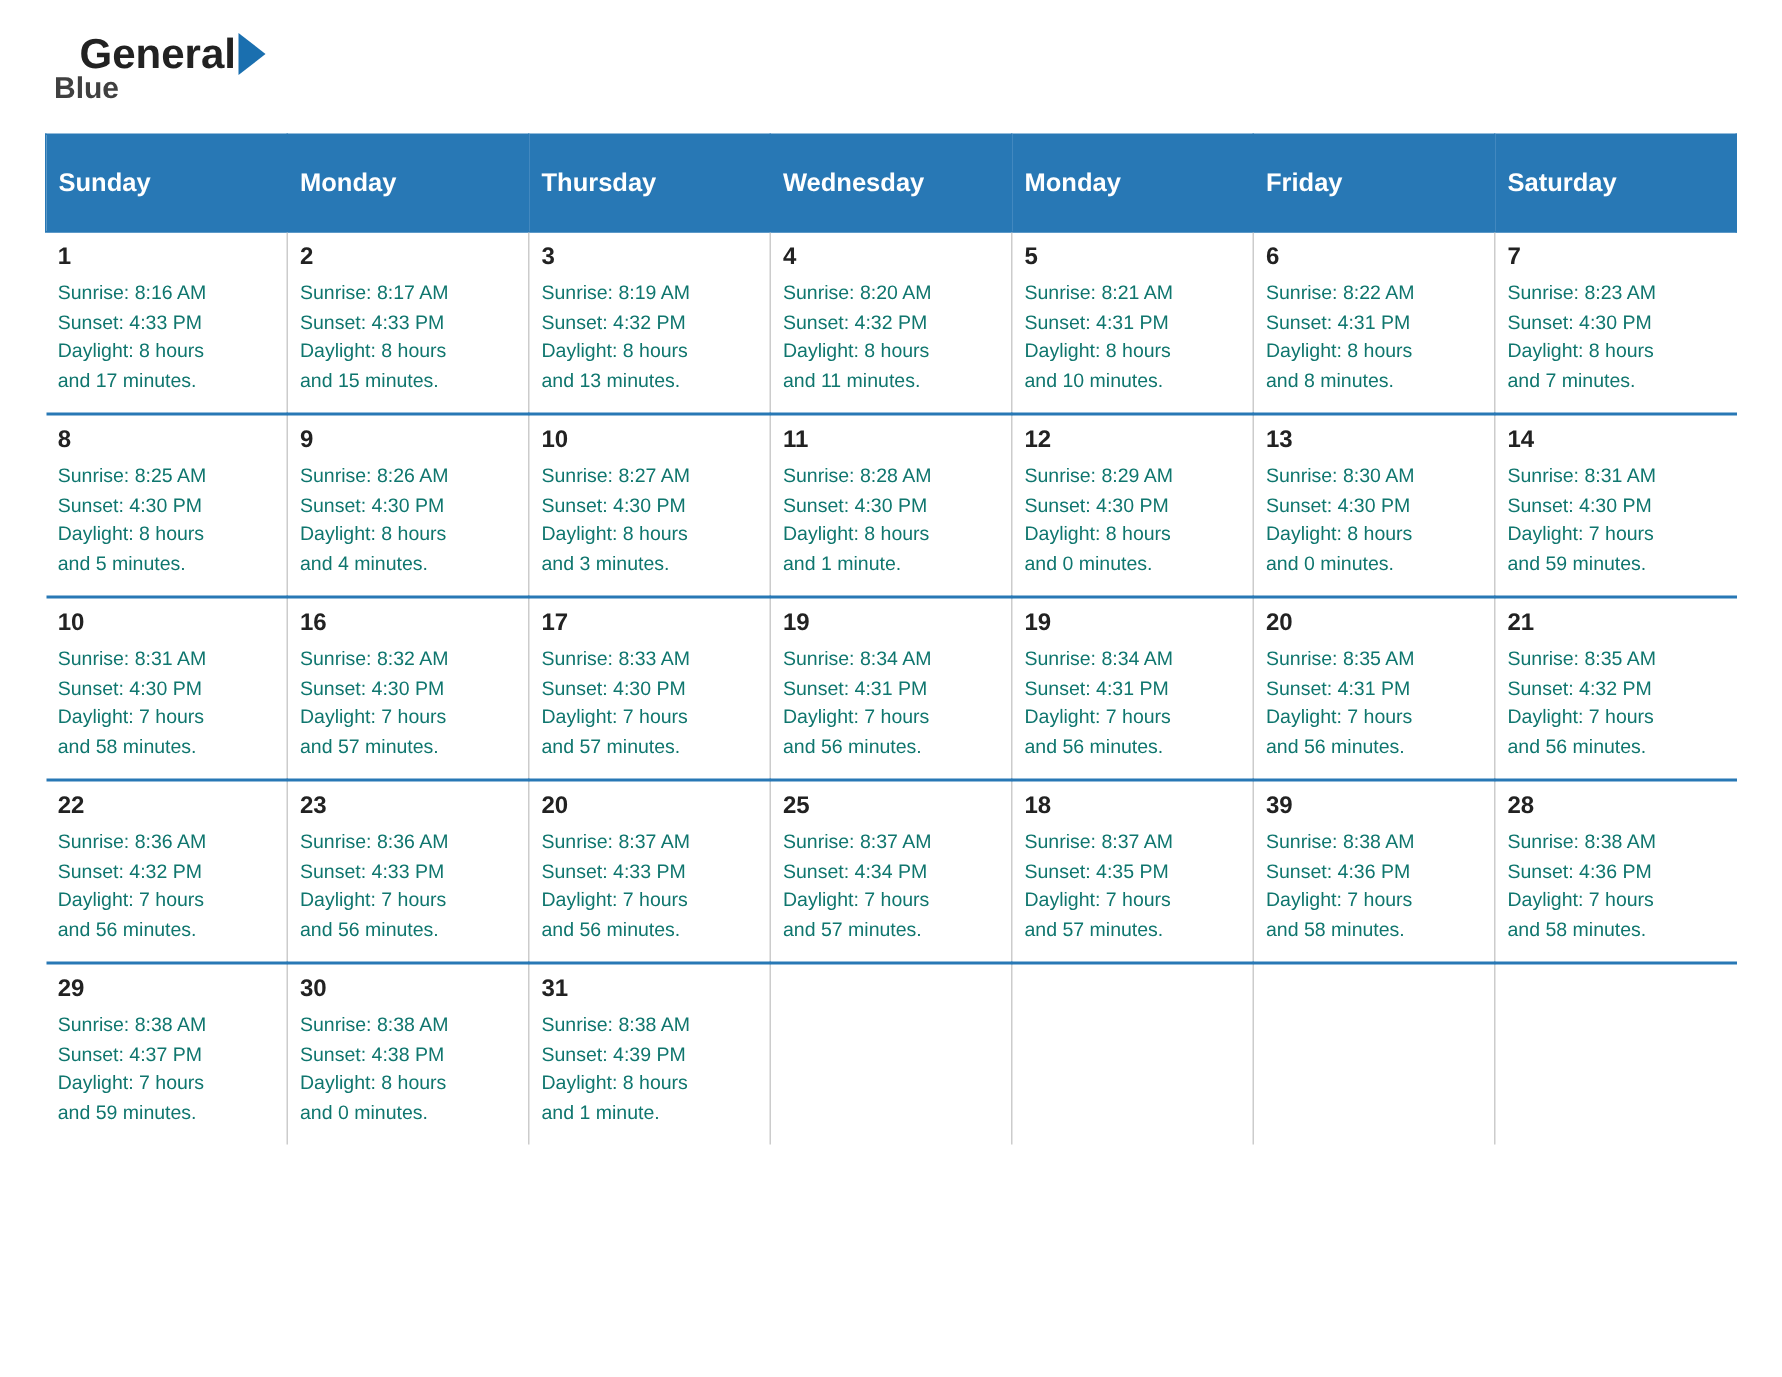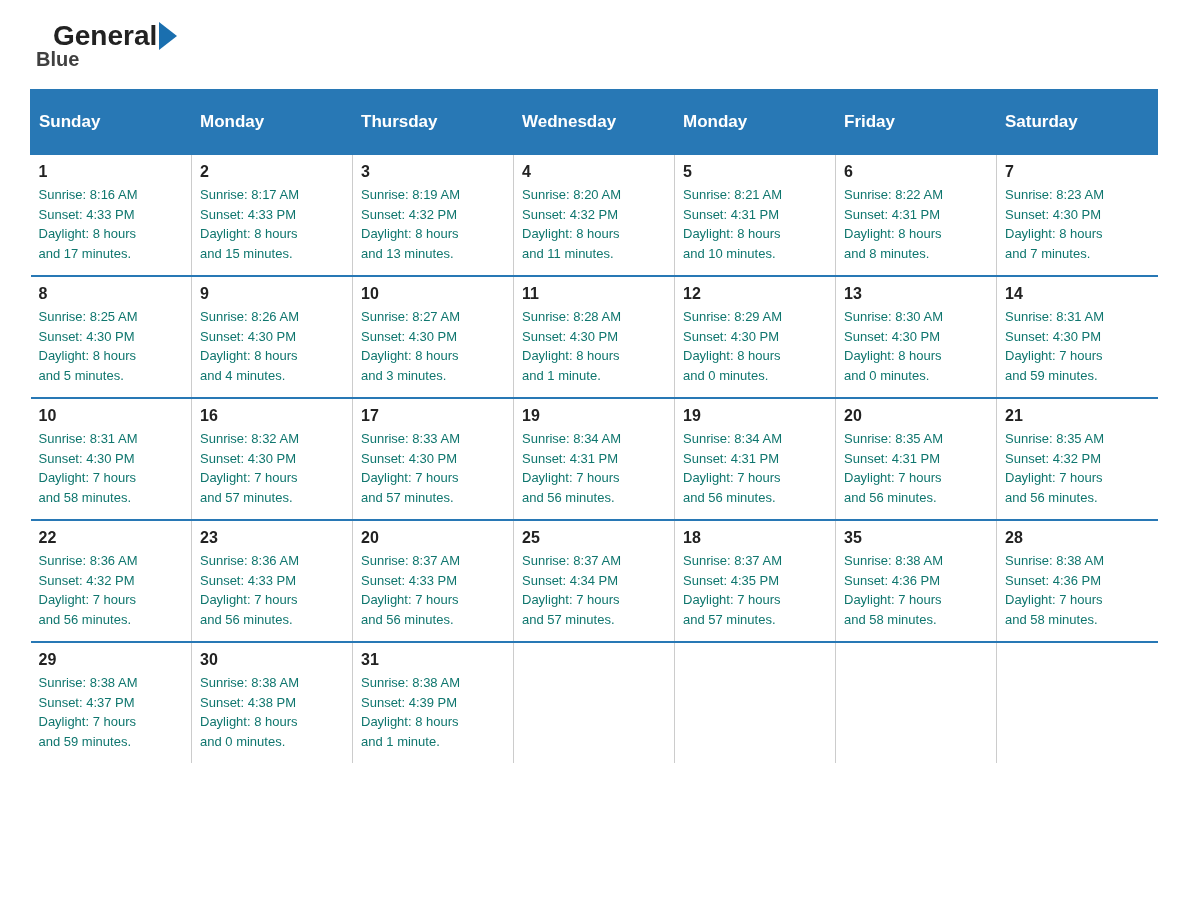--- a/index.html
+++ b/index.html
@@ -244,21 +244,21 @@
       </td>
         <td>
         <span class="day-num">25</span>
         <span class="day-info">Sunrise: 8:37 AM<br>Sunset: 4:34 PM<br>Daylight: 7 hours<br>and 57 minutes.</span>
       </td>
         <td>
         <span class="day-num">18</span>
         <span class="day-info">Sunrise: 8:37 AM<br>Sunset: 4:35 PM<br>Daylight: 7 hours<br>and 57 minutes.</span>
       </td>
         <td>
-        <span class="day-num">35</span>
+        <span class="day-num">39</span>
         <span class="day-info">Sunrise: 8:38 AM<br>Sunset: 4:36 PM<br>Daylight: 7 hours<br>and 58 minutes.</span>
       </td>
         <td>
         <span class="day-num">28</span>
         <span class="day-info">Sunrise: 8:38 AM<br>Sunset: 4:36 PM<br>Daylight: 7 hours<br>and 58 minutes.</span>
       </td>
       </tr>
       <tr>
         <td>
         <span class="day-num">29</span>

